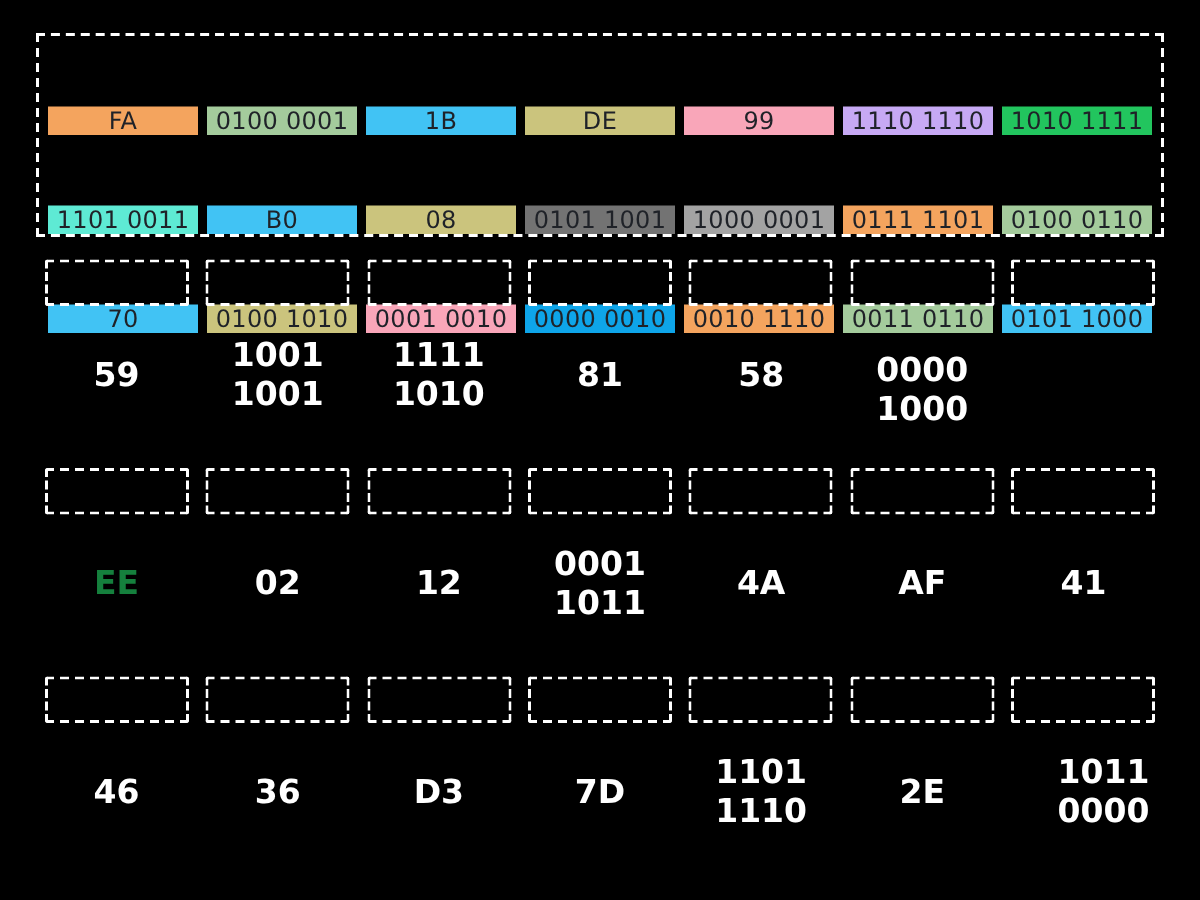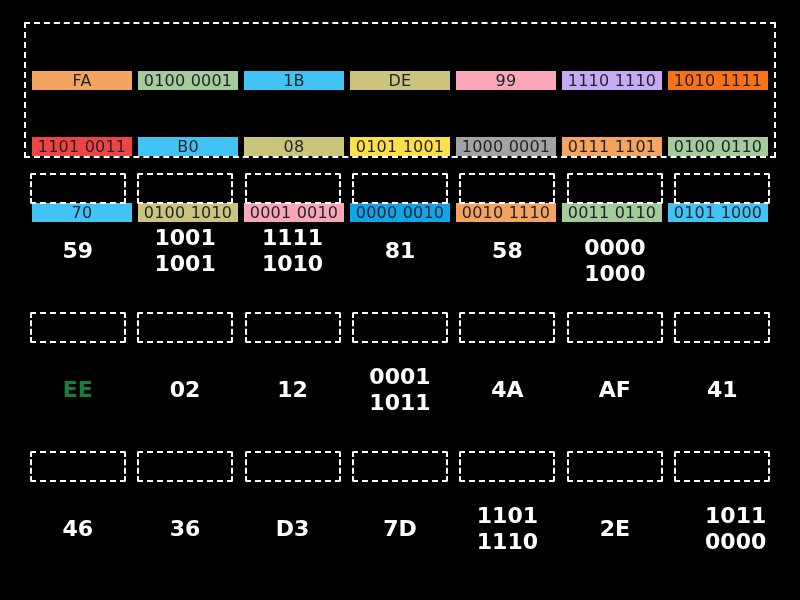--- a/index.html
+++ b/index.html
@@ -79,25 +79,25 @@
 <body style="background: rgb(0, 0, 0);">
 
 <div class="stage">
   <div class="board" id="board">
       <div class="tile" style="background: rgb(244, 164, 94); color: rgb(31, 34, 40);">FA</div>
       <div class="tile" style="background: rgb(164, 203, 156); color: rgb(31, 34, 40);">0100 0001</div>
       <div class="tile" style="background: rgb(65, 195, 244); color: rgb(31, 34, 40);">1B</div>
       <div class="tile" style="background: rgb(203, 196, 125); color: rgb(31, 34, 40);">DE</div>
       <div class="tile" style="background: rgb(249, 166, 185); color: rgb(31, 34, 40);">99</div>
       <div class="tile" style="background: rgb(199, 169, 244); color: rgb(31, 34, 40);">1110 1110</div>
-      <div class="tile" style="background: #f97316; color: rgb(31, 34, 40);">1010 1111</div>
-      <div class="tile" style="background: #ef4444; color: rgb(31, 34, 40);">1101 0011</div>
+      <div class="tile" style="background: #22c55e; color: rgb(31, 34, 40);">1010 1111</div>
+      <div class="tile" style="background: #5eead4; color: rgb(31, 34, 40);">1101 0011</div>
       <div class="tile" style="background: rgb(65, 195, 244); color: rgb(31, 34, 40);">B0</div>
       <div class="tile" style="background: rgb(203, 196, 125); color: rgb(31, 34, 40);">08</div>
-      <div class="tile" style="background: #fde047; color: rgb(31, 34, 40);">0101 1001</div>
+      <div class="tile" style="background: #737373; color: rgb(31, 34, 40);">0101 1001</div>
       <div class="tile" style="background: #a3a3a3; color: rgb(31, 34, 40);">1000 0001</div>
       <div class="tile" style="background: rgb(244, 164, 94); color: rgb(31, 34, 40);">0111 1101</div>
       <div class="tile" style="background: rgb(164, 203, 156); color: rgb(31, 34, 40);">0100 0110</div>
       <div class="tile" style="background: rgb(65, 195, 244); color: rgb(31, 34, 40);">70</div>
       <div class="tile" style="background: rgb(203, 196, 125); color: rgb(31, 34, 40);">0100 1010</div>
       <div class="tile" style="background: rgb(249, 166, 185); color: rgb(31, 34, 40);">0001 0010</div>
       <div class="tile" style="background: #0ea5e9; color: rgb(31, 34, 40);">0000 0010</div>
       <div class="tile" style="background: rgb(244, 164, 94); color: rgb(31, 34, 40);">0010 1110</div>
       <div class="tile" style="background: rgb(164, 203, 156); color: rgb(31, 34, 40);">0011 0110</div>
       <div class="tile" style="background: rgb(65, 195, 244); color: rgb(31, 34, 40);">0101 1000</div>

